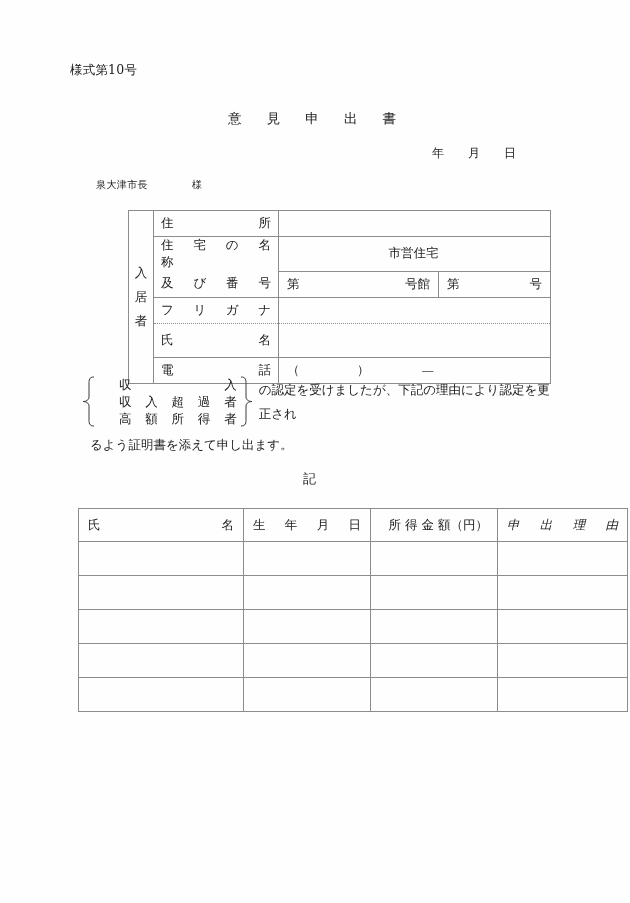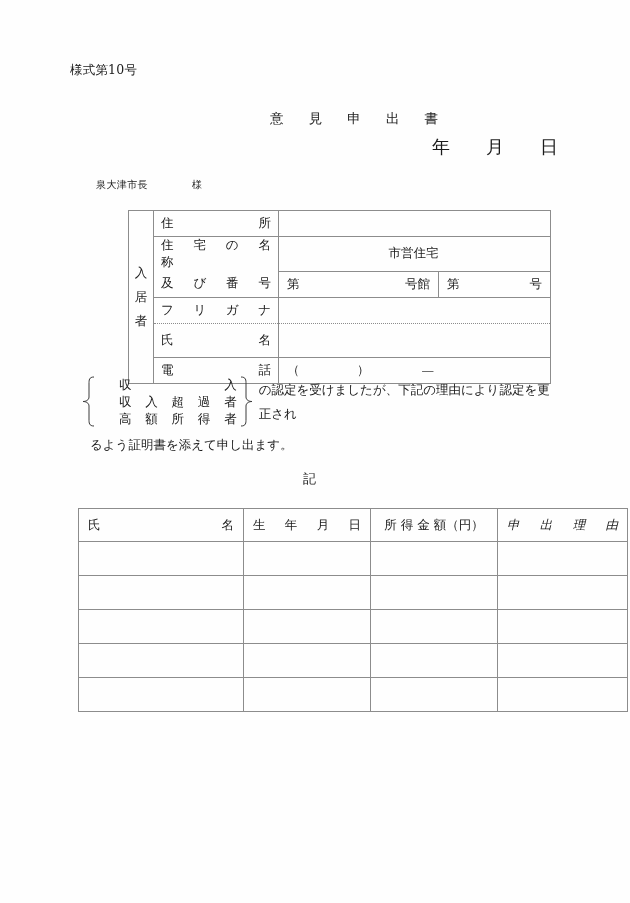--- a/index.html
+++ b/index.html
@@ -39,27 +39,26 @@
     left: 70px;
     top: 62px;
     font-size: 12.5px;
     letter-spacing: 0.2px;
   }
   #doc-title {
     left: 228px;
     top: 110px;
     width: 168px;
     font-size: 13.5px;
-    margin-left: 42px;
   }
   #date-line {
     left: 432px;
-    top: 135px;
+    top: 145px;
     width: 92px;
-    font-size: 18px;
+    font-size: 12px;
   }
   #addressee {
     left: 96px;
     top: 178px;
     font-size: 10px;
     letter-spacing: 0.4px;
   }
   #addressee .honorific { padding-left: 44px; }
 
   
@@ -199,21 +198,21 @@
   }
   #income-table thead th {
     height: 32px;
     font-weight: normal;
   }
   #income-table tbody td { height: 33px; }
   #income-table .c-name   { width: 146px; }
   #income-table .c-birth  { width: 108px; }
   #income-table .c-income { width: 108px; }
   #income-table .c-reason { width: 111px; font-style: italic; }
-  #income-table .hdr-center { text-align: center; }
+  #income-table .hdr-center { text-align: right; }
 </style>
 </head>
 <body>
 
 <div class="page">
 
   <div class="abs nowrap" id="form-number">様式第10号</div>
 
   <div class="abs" id="doc-title">
     <span class="spread">意　見　申　出　書</span>

